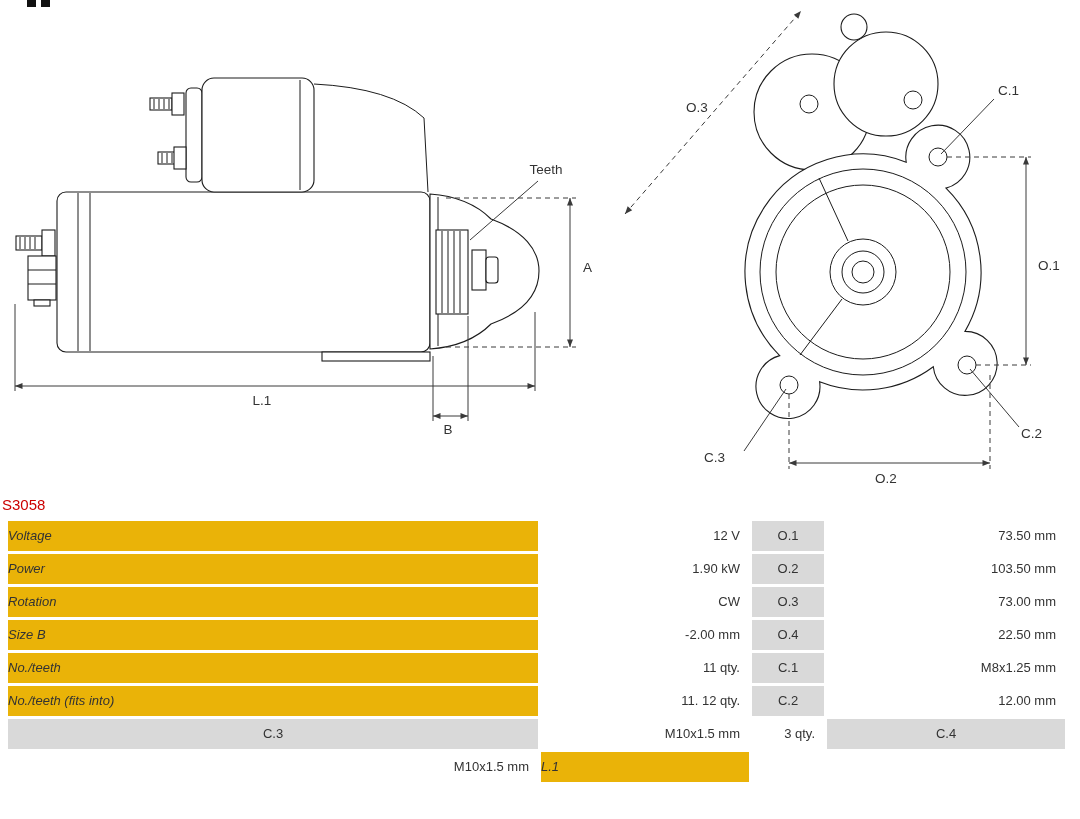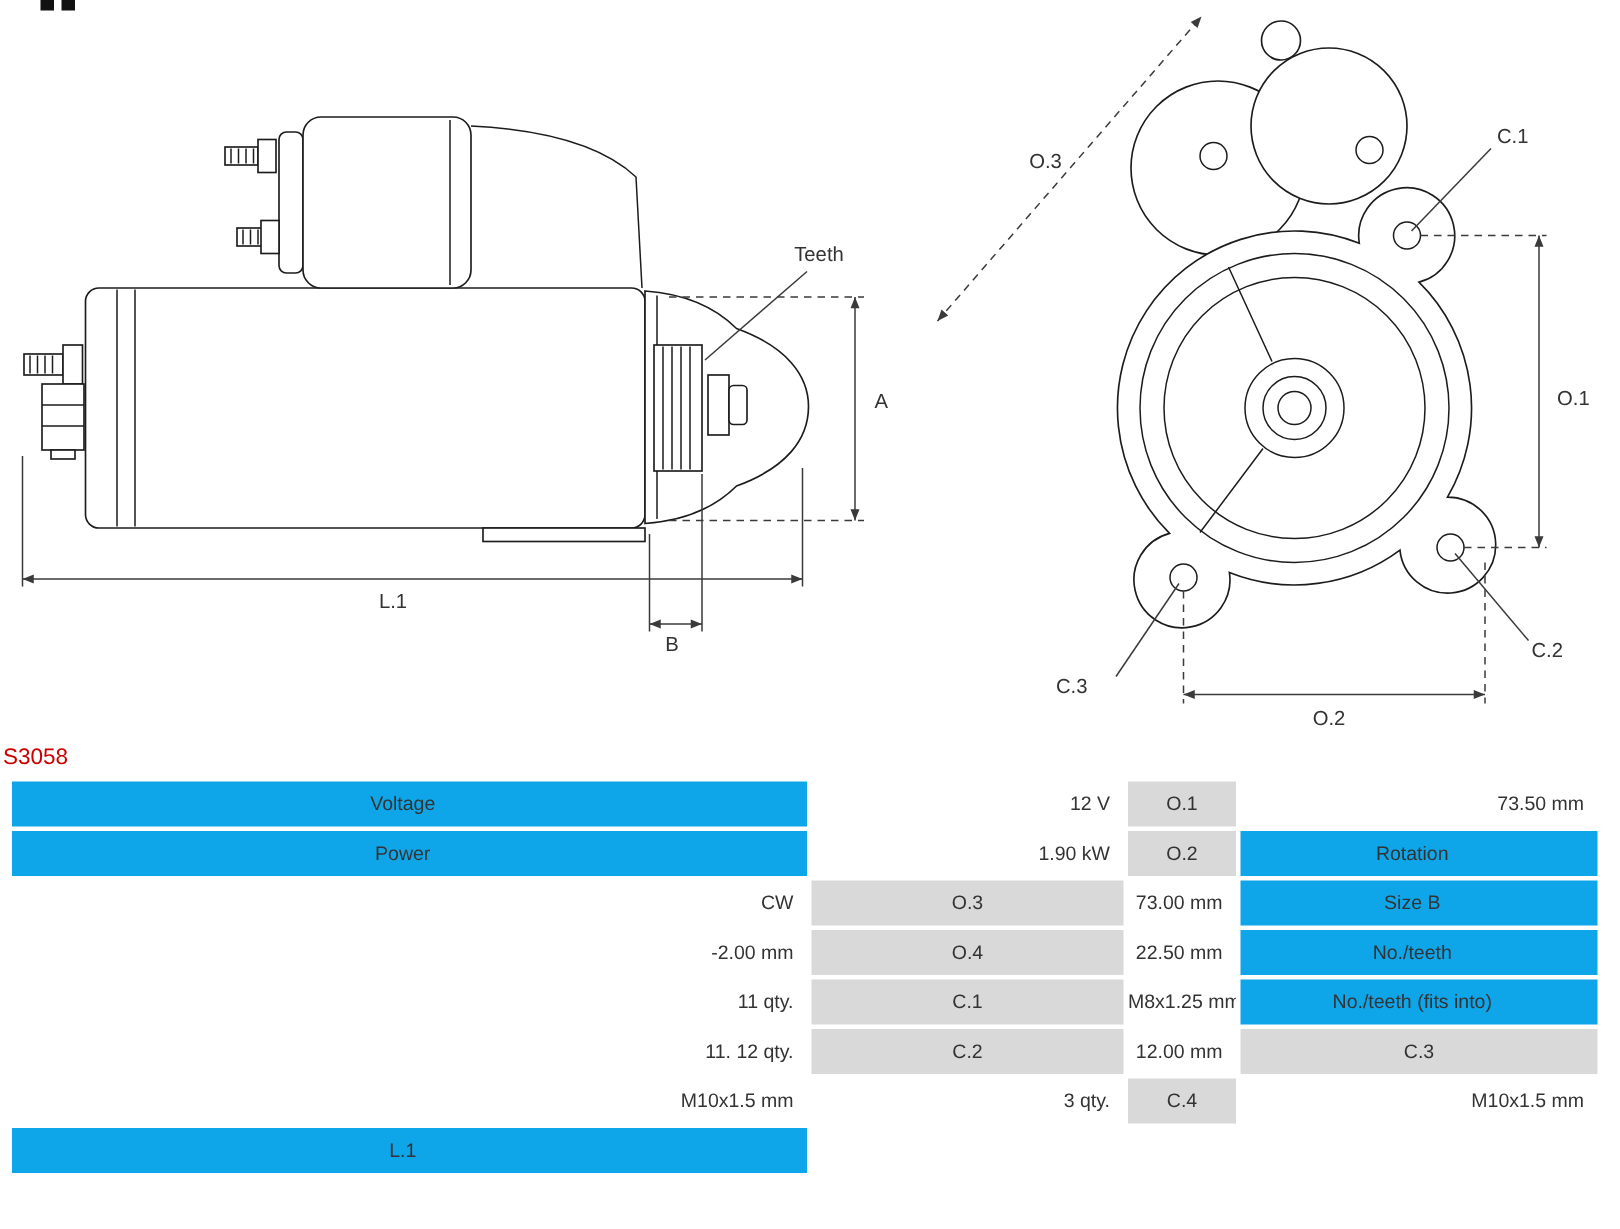--- a/index.html
+++ b/index.html
@@ -9,21 +9,21 @@
   .diagram{position:relative;width:1080px;height:492px;}
   .diagram svg{display:block;}
   .diagram text{font-family:"Liberation Sans",sans-serif;font-size:13.5px;fill:#333;}
   .part{stroke:#1c1c1c;stroke-width:1.1;fill:#fff;}
   .det{stroke:#1c1c1c;stroke-width:1;fill:none;}
   .dim{stroke:#3a3a3a;stroke-width:1;fill:none;}
   .dash{stroke:#3a3a3a;stroke-width:1;fill:none;stroke-dasharray:5 4;}
   .part-number{margin:4px 0 7px 2px;font-size:15px;color:#cc0000;line-height:18px;}
   .spec-table{margin:0 8px;display:grid;grid-template-columns:530px 208px 72px 238px;gap:3px;font-size:13px;}
   .cell{height:30px;line-height:30px;white-space:nowrap;overflow:hidden;}
-  .c-label{background:#0ea5e9;text-align:center;padding-right:9px;}
+  .c-label{background:#eab308;text-align:left;padding-right:9px;font-style:italic;}
   .c-val{background:#fff;text-align:right;padding-right:9px;}
   .c-dim{background:#d9d9d9;text-align:center;}
   .c-dimval{background:#fff;text-align:right;padding-right:9px;}
   .c-none{background:transparent;}
 </style>
 </head>
 <body>
 
 <div>
 
@@ -136,20 +136,21 @@
   <div class="spec-table">
 
     <div class="cell c-label">Voltage</div>
     <div class="cell c-val">12 V</div>
     <div class="cell c-dim">O.1</div>
     <div class="cell c-dimval">73.50 mm</div>
 
     <div class="cell c-label">Power</div>
     <div class="cell c-val">1.90 kW</div>
     <div class="cell c-dim">O.2</div>
+    <div class="cell c-dimval">103.50 mm</div>
 
     <div class="cell c-label">Rotation</div>
     <div class="cell c-val">CW</div>
     <div class="cell c-dim">O.3</div>
     <div class="cell c-dimval">73.00 mm</div>
 
     <div class="cell c-label">Size B</div>
     <div class="cell c-val">-2.00 mm</div>
     <div class="cell c-dim">O.4</div>
     <div class="cell c-dimval">22.50 mm</div>

